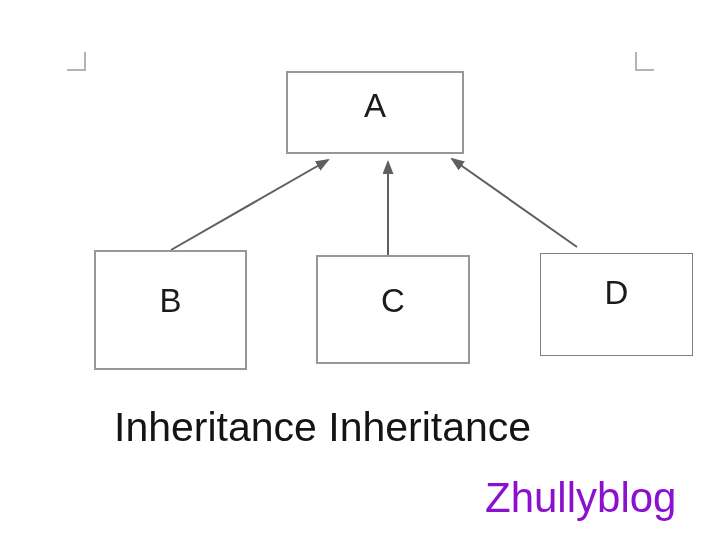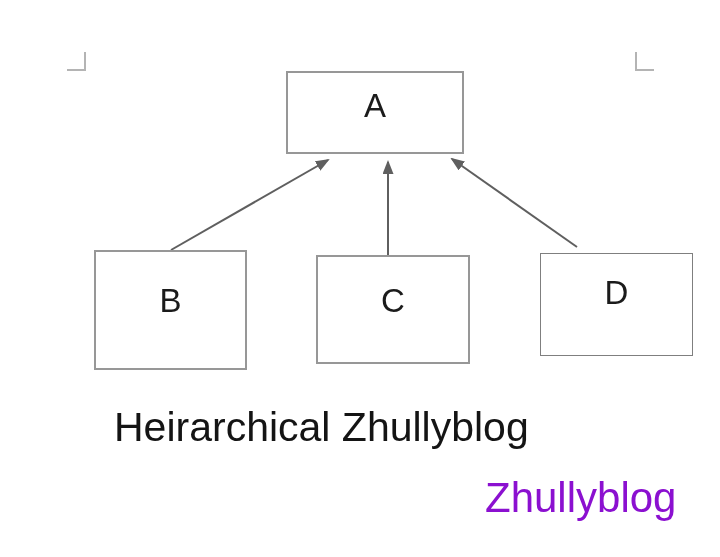--- a/index.html
+++ b/index.html
@@ -114,17 +114,17 @@
   <div class="node node-b">
     <span>B</span>
   </div>
   <div class="node node-c">
     <span>C</span>
   </div>
   <div class="node node-d">
     <span>D</span>
   </div>
 
-  <div class="caption">Heirarchical Zhullyblog</div>
+  <div class="caption">Inheritance Inheritance</div>
 
   <div class="watermark">Zhullyblog</div>
 
 </div>
 
 </body></html>

